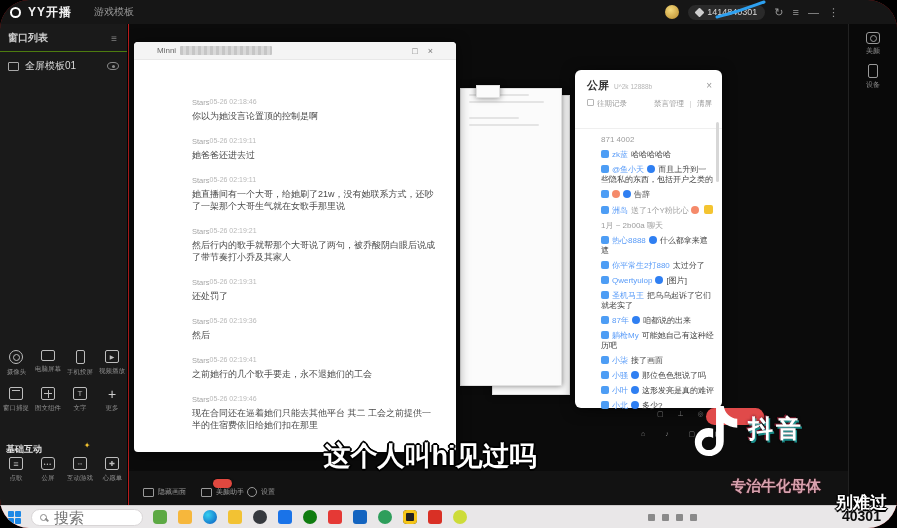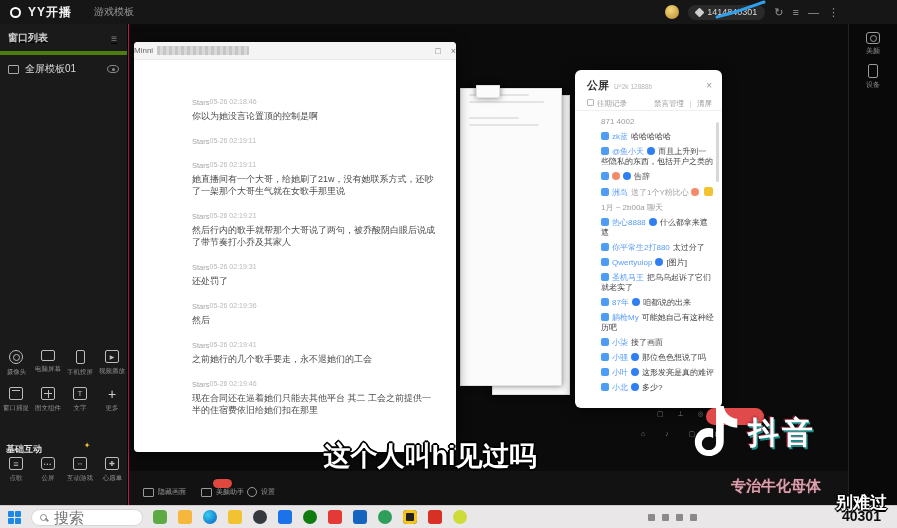--- a/index.html
+++ b/index.html
@@ -1,34 +1,34 @@
 <!DOCTYPE html>
 <html><head>
 <meta charset="utf-8">
 <style>
   html,body{margin:0;padding:0;background:#000;}
   *{box-sizing:border-box;font-family:"Liberation Sans",sans-serif;}
-  #root{position:relative;width:897px;height:528px;background:#be185d;overflow:hidden;}
+  #root{position:relative;width:897px;height:528px;background:#b91c1c;overflow:hidden;border-radius:29px;}
 
   
   .titlebar{position:absolute;left:0;top:0;width:897px;height:24px;background:#161616;display:flex;align-items:center;z-index:40;}
   .yy-logo{width:11px;height:11px;border:2px solid #fff;border-radius:50%;margin:0 7px 0 10px;}
   .app-name{color:#f2f2f2;font-size:12px;font-weight:bold;letter-spacing:1px;}
   .tab-game{color:#9a9a9a;font-size:10px;margin-left:22px;}
   .tb-right{position:absolute;right:58px;top:0;height:24px;display:flex;align-items:center;gap:9px;}
   .avatar{width:14px;height:14px;border-radius:50%;background:radial-gradient(circle at 40% 35%,#f4d97c,#b98a2c);}
   .id-pill{display:flex;align-items:center;gap:4px;background:#2a2a2a;border-radius:8px;height:15px;padding:0 8px;}
   .hex{width:7px;height:7px;background:#cfcfcf;transform:rotate(45deg);border-radius:1px;}
   .id-text{color:#d8d8d8;font-size:9px;}
   .win-ic{color:#9a9a9a;font-size:11px;line-height:24px;}
   .swoosh{position:absolute;right:130px;top:0;z-index:50;}
 
   
   .sidebar{position:absolute;left:0;top:24px;width:128px;height:481px;background:#1a1a1a;border-right:1px solid #050505;z-index:10;}
-  .sb-head{display:flex;align-items:center;justify-content:space-between;padding:7px 10px 6px 8px;border-bottom:4px solid #4d7c0f;text-decoration:underline;}
+  .sb-head{display:flex;align-items:center;justify-content:space-between;padding:7px 10px 6px 8px;border-bottom:1px solid #4d7c0f;}
   .sb-title{color:#cfcfcf;font-size:10px;font-weight:bold;}
   .sb-head-ic{color:#808080;font-size:10px;}
   .sb-item{display:flex;align-items:center;gap:6px;padding:7px 8px;}
   .sb-item-ic{width:11px;height:9px;border:1px solid #a8a8a8;border-radius:1px;}
   .sb-item-label{color:#dcdcdc;font-size:10px;flex:1;}
   .eye{width:12px;height:8px;border:1px solid #8a8a8a;border-radius:50%/60%;position:relative;}
   .eye::after{content:"";position:absolute;left:4px;top:2px;width:3px;height:3px;border-radius:50%;background:#8a8a8a;}
   .tools{position:absolute;left:0;top:326px;width:128px;display:grid;grid-template-columns:repeat(4,1fr);row-gap:10px;}
   .tool{display:flex;flex-direction:column;align-items:center;gap:3px;}
   .tool-label{color:#8f8f8f;font-size:7px;transform:scale(.92);white-space:nowrap;}
@@ -67,39 +67,39 @@
   
   .page{position:absolute;background:#fbfbfb;border:1px solid #e1e1e1;box-shadow:0 0 6px rgba(0,0,0,.5);}
   .pg-line{height:2px;background:#e4e4e4;margin:5px 8px 0 8px;border-radius:1px;}
 
   
   .strip-white{position:absolute;left:744px;top:118px;width:23px;height:192px;background:#f0eeec;}
   .strip-pink{position:absolute;left:744px;top:310px;width:23px;height:171px;background:#dfc0bf;}
 
   
   .chatwin{position:absolute;left:5px;top:18px;width:322px;height:410px;background:#fff;border-radius:4px;box-shadow:0 2px 14px rgba(0,0,0,.6);}
-  .cw-title{height:18px;background:#f4f4f4;border-radius:4px 4px 0 0;display:flex;align-items:center;padding:0 0;border-bottom:1px solid #e8e8e8;}
+  .cw-title{height:18px;background:#f4f4f4;border-radius:4px 4px 0 0;display:flex;align-items:center;padding:0 23px;border-bottom:1px solid #e8e8e8;}
   .cw-title-text{font-size:8px;color:#666;}
   .censor{display:inline-block;width:92px;height:9px;background:
      repeating-linear-gradient(90deg,#c6c6c6 0 3px,#d9d9d9 3px 6px);margin-left:4px;border-radius:1px;}
   .cw-btns{margin-left:auto;display:flex;gap:10px;color:#777;font-size:9px;}
   .cw-body{padding:38px 18px 0 58px;}
   .cw-msg{margin-bottom:15px;}
   .cw-head{display:flex;justify-content:flex-start;margin-bottom:3px;}
   .cw-sender{color:#a5a5a5;font-size:7.5px;}
   .cw-time{color:#b8b8b8;font-size:7px;}
   .cw-text{color:#4a4a4a;font-size:9px;line-height:12px;}
 
   
   .pubwin{position:absolute;left:446px;top:46px;width:147px;height:338px;background:#fff;border-radius:6px;box-shadow:0 2px 14px rgba(0,0,0,.6);}
   .pw-head{display:flex;align-items:baseline;padding:8px 10px 4px 12px;}
   .pw-title{font-size:11px;font-weight:bold;color:#333;}
   .pw-sub{font-size:6.5px;color:#b5b5b5;margin-left:5px;}
   .pw-close{margin-left:auto;color:#999;font-size:10px;}
-  .pw-tabs{display:flex;align-items:flex-start;padding:2px 10px 1px 12px;border-bottom:1px solid #efefef;color:#9a9a9a;font-size:7.5px;}
+  .pw-tabs{display:flex;align-items:flex-start;padding:2px 10px 19px 12px;border-bottom:1px solid #efefef;color:#9a9a9a;font-size:7.5px;}
   .pw-tab-ic{width:7px;height:7px;border:1px solid #b5b5b5;border-radius:1px;margin-right:3px;}
   .pw-tab-r{margin-left:auto;display:flex;align-items:center;gap:6px;}
   .pw-vdiv{width:1px;height:7px;background:#ddd;}
   .pw-msgs{padding:6px 8px 0 26px;}
   .ps-msg{font-size:8px;line-height:10px;margin-bottom:5px;color:#444;}
   .ps-msg.system{color:#9c9c9c;}
   .ps-badge{display:inline-block;width:8px;height:8px;background:#4d9df5;border-radius:2px;margin-right:3px;vertical-align:-1px;}
   .ps-user{color:#5a9cf8;margin-right:3px;}
   .dot{display:inline-block;width:8px;height:8px;border-radius:50%;vertical-align:-1px;margin-right:3px;}
   .dot-blue{background:#2f7ff2;}
@@ -119,21 +119,21 @@
   .bb-item{position:absolute;display:flex;align-items:center;gap:4px;color:#9a9a9a;}
   .bb-label{font-size:7px;color:#9a9a9a;}
   .bb-ic{width:11px;height:9px;border:1px solid #9a9a9a;border-radius:1px;}
   .bb-ic.round{border-radius:50%;width:10px;height:10px;}
   .bb-badge{position:absolute;left:70px;top:-8px;width:19px;height:9px;background:#e0483f;border-radius:5px;box-shadow:0 0 2px #000;}
 
   
   .caption{position:absolute;left:235px;top:438px;width:390px;text-align:center;color:#fff;font-size:27px;font-weight:bold;z-index:60;
     text-shadow:-2px 0 #000,2px 0 #000,0 -2px #000,0 2px #000,-1px -1px #000,1px 1px #000,-1px 1px #000,1px -1px #000;}
   .dy-logo{position:absolute;left:693px;top:404px;z-index:60;}
-  .dy-text{position:absolute;left:748px;top:412px;color:#fff;font-size:31px;font-weight:bold;letter-spacing:3px;z-index:60;
+  .dy-text{position:absolute;left:748px;top:412px;color:#fff;font-size:25px;font-weight:bold;letter-spacing:3px;z-index:60;
     text-shadow:1.5px 1.5px 0 rgba(37,244,238,.55),-1.5px -1.5px 0 rgba(254,44,85,.45),0 0 3px #000;}
   .dy-account{position:absolute;left:687px;top:459px;color:#fff;font-size:17px;font-weight:bold;z-index:60;white-space:nowrap;
     text-shadow:1px 1px 2px #000,-1px -1px 2px #000;}
   .pink-text{position:absolute;left:731px;top:477px;color:#e9aebc;font-size:15px;font-weight:bold;z-index:61;opacity:.92;
     text-shadow:0 0 2px rgba(120,30,50,.6);}
   .sub-text{position:absolute;left:836px;top:491px;color:#fff;font-size:17px;font-weight:bold;z-index:62;
     text-shadow:-1.5px 0 #000,1.5px 0 #000,0 -1.5px #000,0 1.5px #000;}
   .watermark{position:absolute;left:842px;top:508px;color:#0c0c0c;font-size:14px;font-weight:bold;z-index:62;}
 
   
@@ -274,20 +274,21 @@
               <span class="cw-sender">Stars</span>
               <span class="cw-time">05-26 02:18:46</span>
             </div>
           <div class="cw-text">你以为她没言论置顶的控制是啊</div>
         </div>
         <div class="cw-msg">
           <div class="cw-head">
               <span class="cw-sender">Stars</span>
               <span class="cw-time">05-26 02:19:11</span>
             </div>
+          <div class="cw-text">她爸爸还进去过</div>
         </div>
         <div class="cw-msg">
           <div class="cw-head">
               <span class="cw-sender">Stars</span>
               <span class="cw-time">05-26 02:19:11</span>
             </div>
           <div class="cw-text">她直播间有一个大哥，给她刷了21w，没有她联系方式，还吵了一架那个大哥生气就在女歌手那里说</div>
         </div>
         <div class="cw-msg">
           <div class="cw-head">

